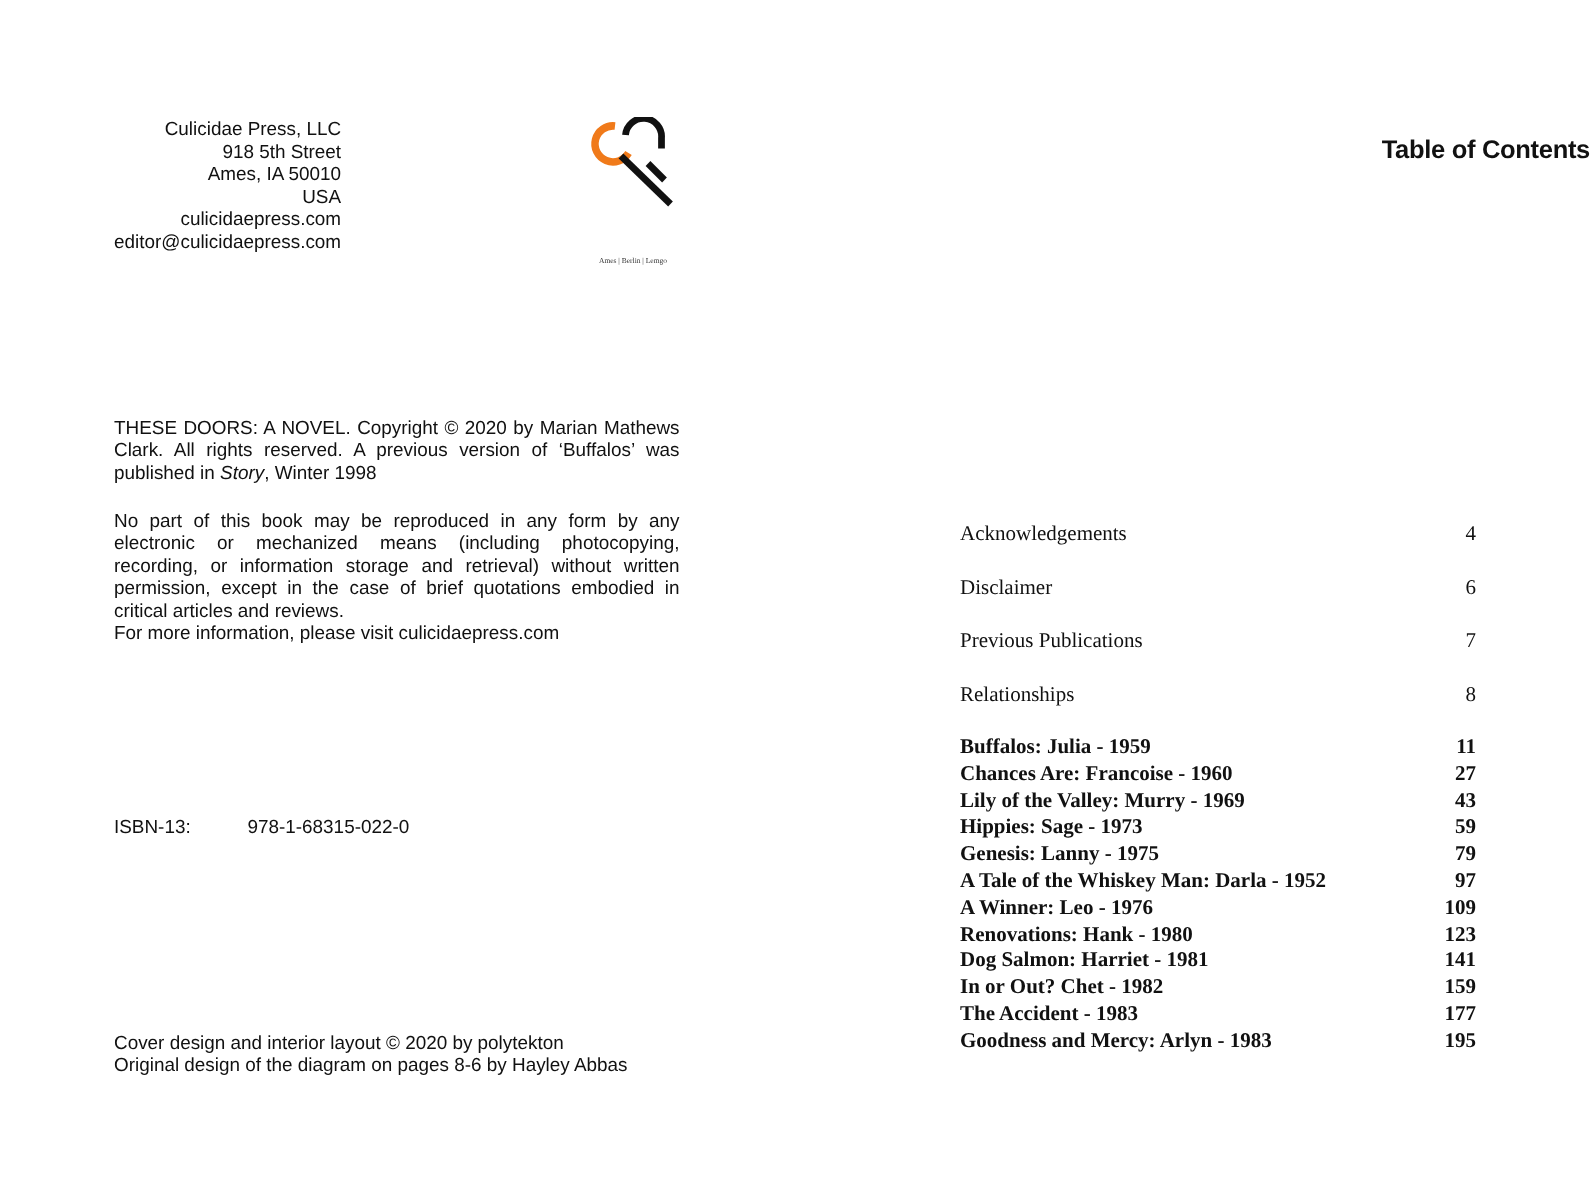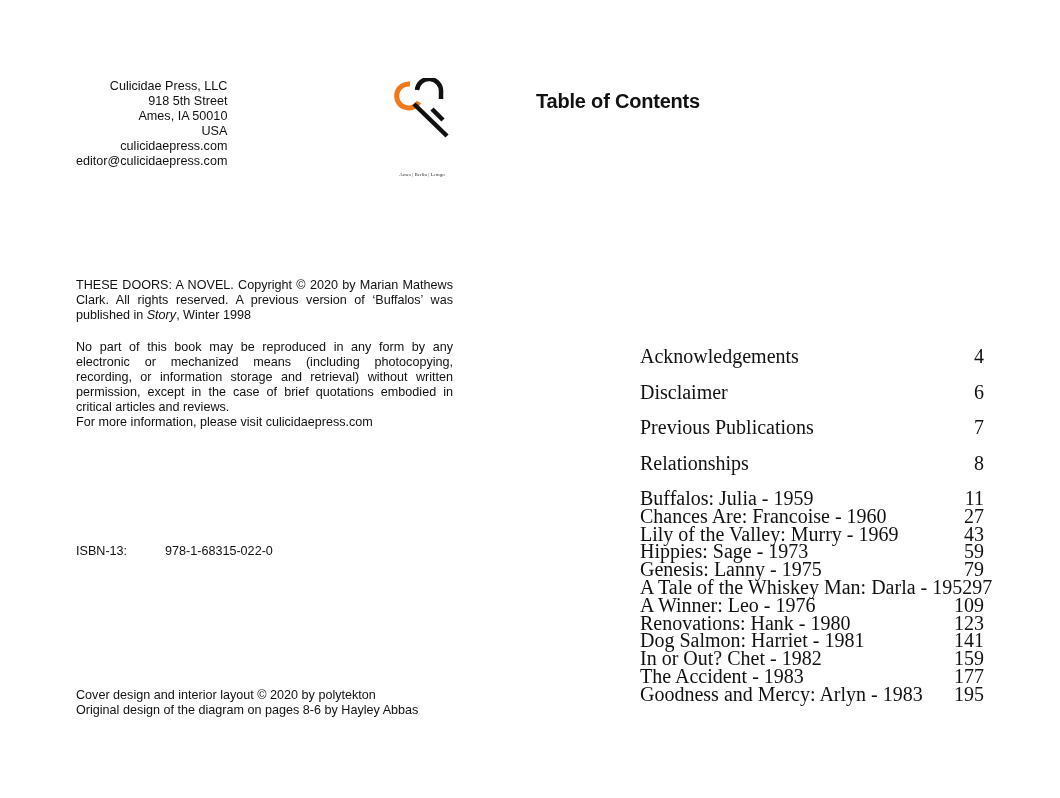--- a/index.html
+++ b/index.html
@@ -11,26 +11,26 @@
     .address div { white-space: nowrap; }
     .logo { position: absolute; left: 392px; top: 78px; width: 60px; height: 62px; }
     .logo-sub { position: absolute; left: 380px; top: 167px; width: 84px; text-align: center; font-family: "Liberation Serif", serif; font-size: 5px; color: #333; }
     .block { position: absolute; left: 76px; width: 377px; text-align: justify; }
     .copyright { top: 242px; margin-top: 36px; }
     .rights { top: 340px; }
     .rights .last { text-align: left; }
     .isbn { position: absolute; left: 76px; top: 544px; display: flex; }
     .isbn .label { width: 89px; }
     .credits { position: absolute; left: 76px; top: 688px; }
-    .toc-title { position: absolute; left: 0; right: 0; top: 90px; text-align: left; padding-left: 6px; font-family: "Liberation Sans", "DejaVu Sans", sans-serif; font-weight: bold; font-size: 20px; letter-spacing: -0.2px; color: #111; }
-    .toc { position: absolute; left: 110px; width: 344px; font-family: "Liberation Serif", "DejaVu Serif", serif; font-size: 20px; color: #111; }
+    .toc-title { position: absolute; left: 0; right: 0; top: 90px; text-align: right; padding-left: 6px; font-family: "Liberation Sans", "DejaVu Sans", sans-serif; font-weight: bold; font-size: 17px; letter-spacing: -0.2px; color: #111; }
+    .toc { position: absolute; left: 110px; width: 344px; font-family: "Liberation Serif", "DejaVu Serif", serif; font-size: 14px; color: #111; }
     .toc-row { display: flex; justify-content: space-between; height: 17.8px; line-height: 17.8px; white-space: nowrap; }
     .toc-front { top: 348px; }
     .toc-front .toc-row { height: 35.6px; line-height: 17.8px; }
-    .toc-chapters { top: 490px; }
+    .toc-chapters { top: 490px; font-weight: bold; }
     em { font-style: italic; }
   </style>
 </head>
 <body>
 
 <div class="page left">
   <div class="address">
     <div>Culicidae Press, LLC</div>
     <div>918 5th Street</div>
     <div>Ames, IA 50010</div>

